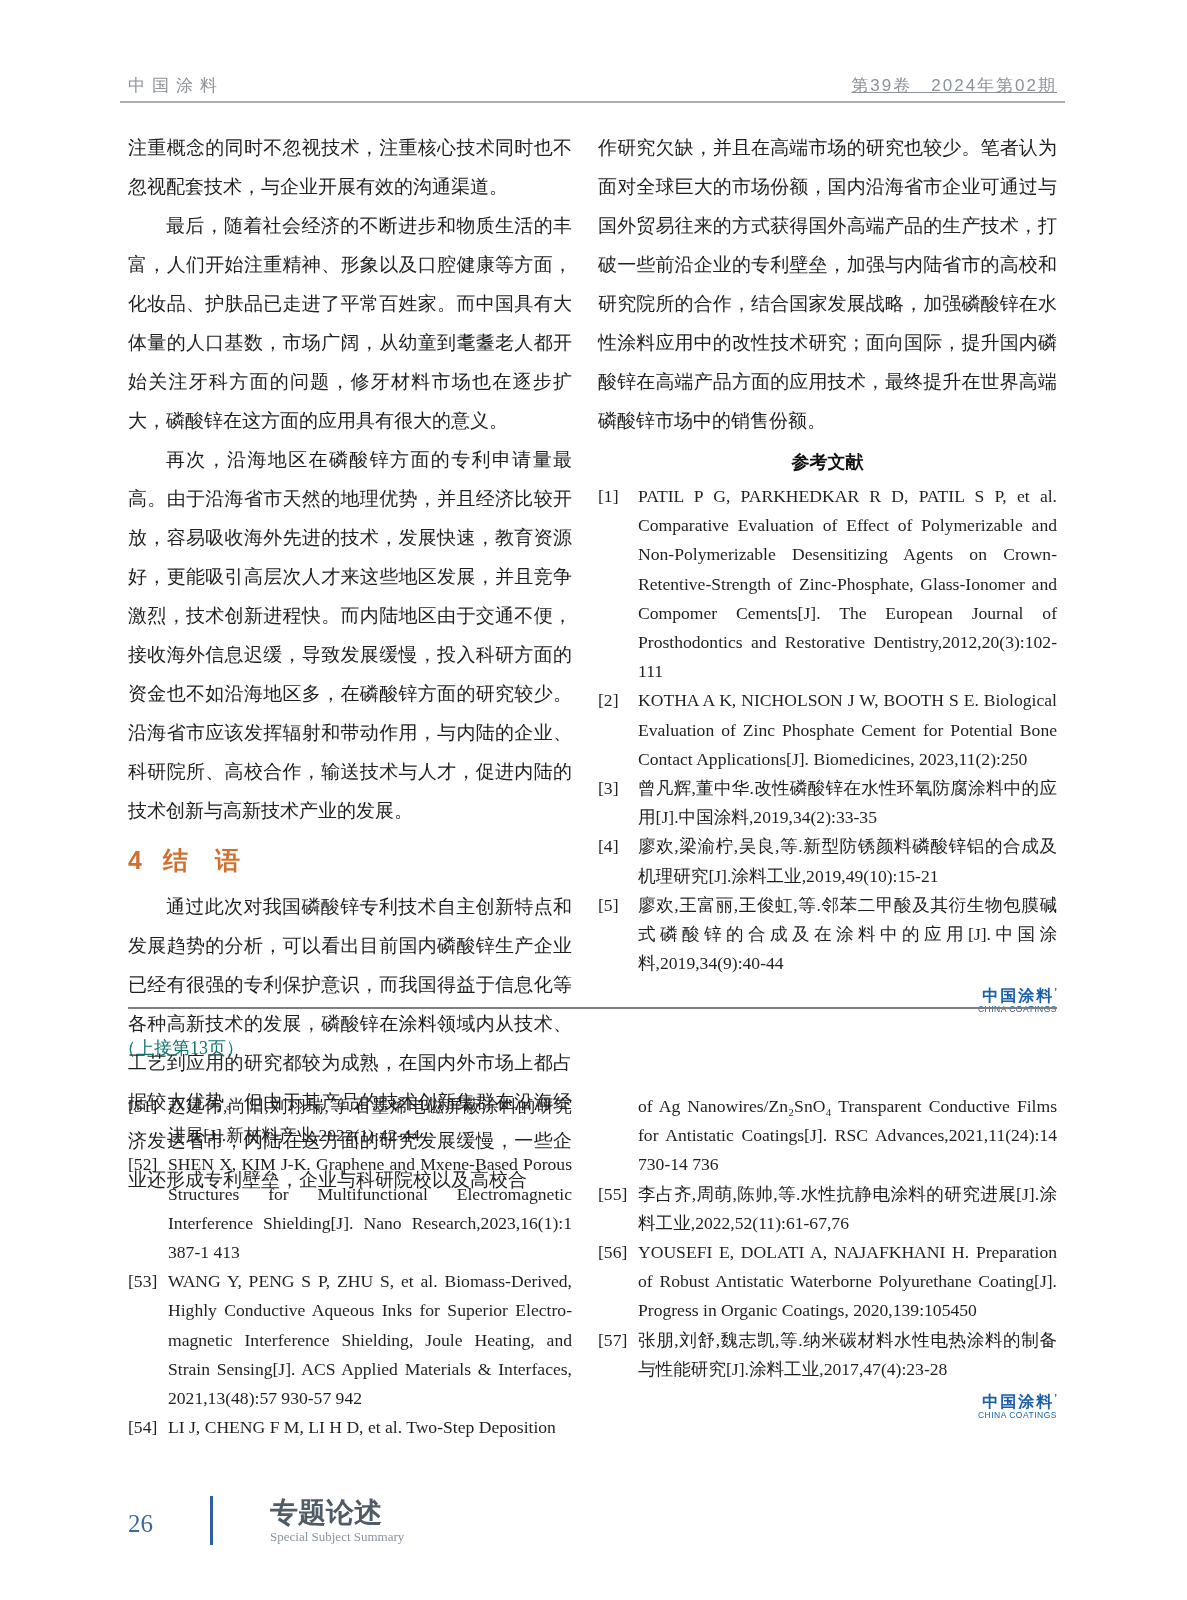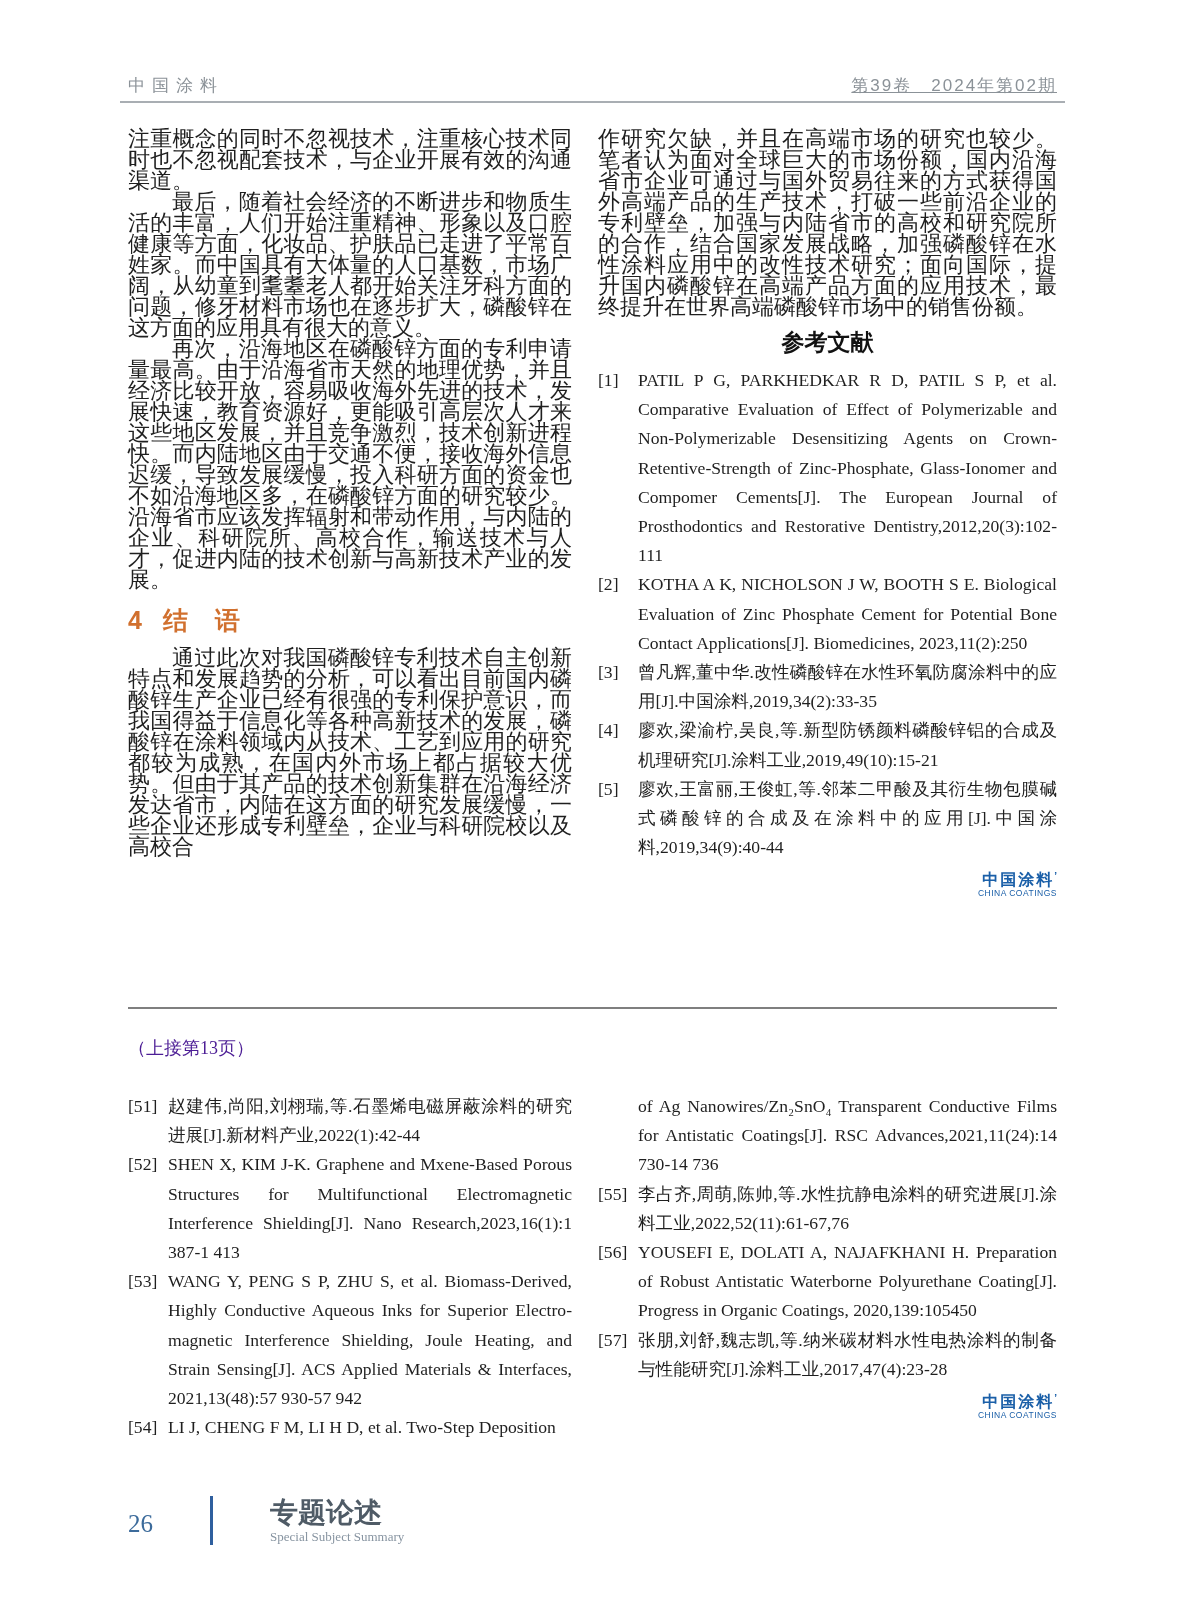--- a/index.html
+++ b/index.html
@@ -31,39 +31,39 @@
   }
   
   .upper {
     position: absolute;
     top: 128px; left: 128px; width: 929px;
     display: flex; gap: 26px;
   }
   .col-left  { width: 444px; }
   .col-right { width: 459px; }
   .para {
-    font-size: 22px;
-    line-height: 21px;
+    font-size: 19px;
+    line-height: 39px;
     text-align: justify;
     margin: 0;
   }
   .indent { text-indent: 2em; }
   .section-heading {
     font-family: "Liberation Sans", sans-serif;
     color: #d1702e;
     font-weight: bold;
     font-size: 25px;
     margin: 14px 0 10px 0;
     letter-spacing: 1px;
   }
   .section-heading .sec-no { margin-right: 20px; }
   .refs-title {
     font-family: "Liberation Sans", sans-serif;
     font-weight: bold;
-    font-size: 23px;
+    font-size: 18px;
     text-align: center;
     margin: 10px 0 8px 0;
     color: #111;
   }
   
   .ref-list { }
   .ref-item {
     display: flex;
     font-size: 17.6px;
     line-height: 29.2px;
@@ -97,23 +97,23 @@
     letter-spacing: 0.5px;
   }
   
   .mid-rule {
     position: absolute;
     top: 1007px; left: 128px; width: 929px;
     border-top: 2px solid #7f7f7f;
   }
   .continued-note {
     position: absolute;
-    top: 1036px; left: 128px;
+    top: 1036px; left: 118px;
     font-size: 18px;
-    color: #4c1d95;
+    color: #0f766e;
   }
   .lower {
     position: absolute;
     top: 1092px; left: 128px; width: 929px;
     display: flex; gap: 26px;
   }
   
   .footer {
     position: absolute;
     top: 1496px; left: 128px;

